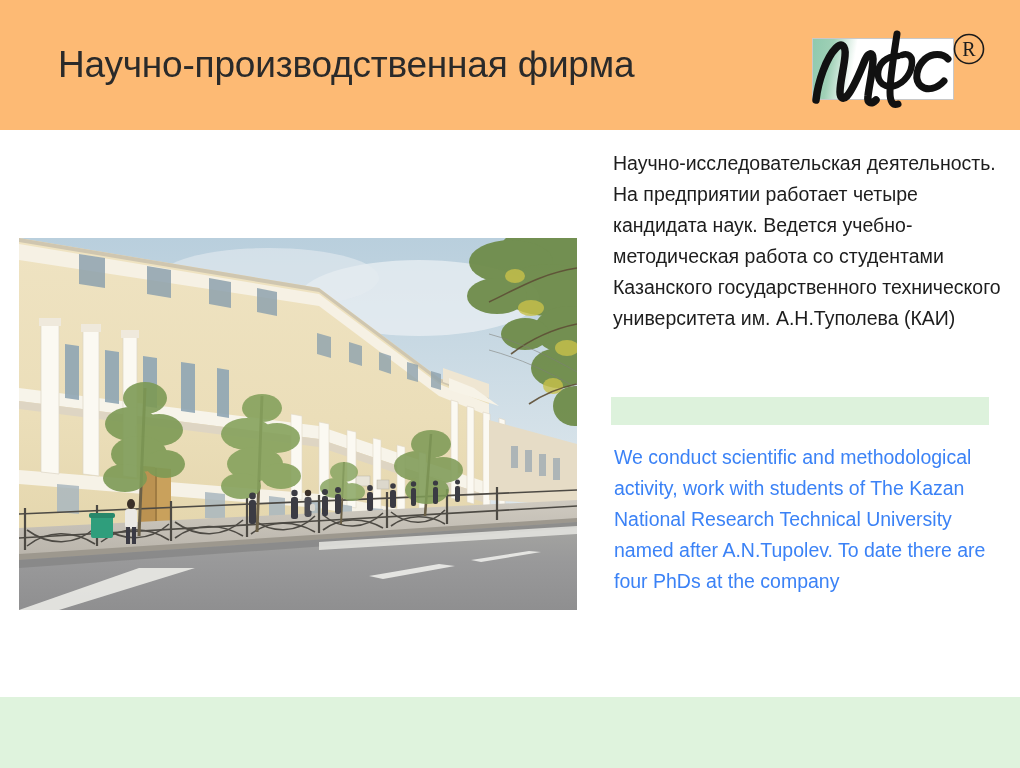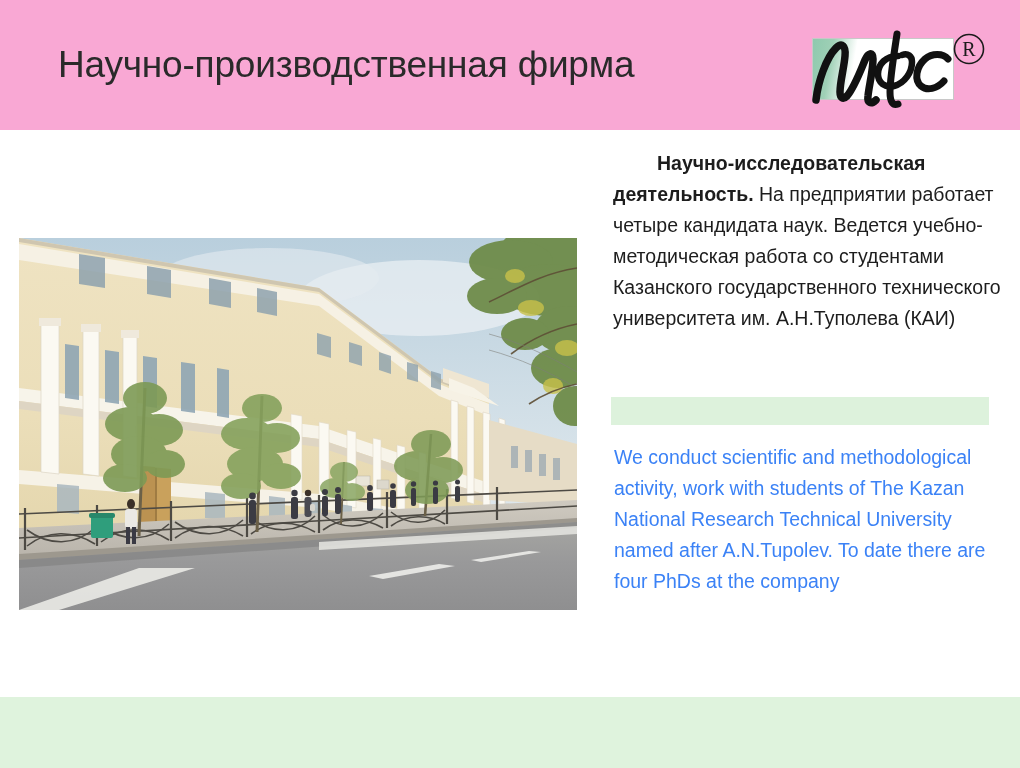--- a/index.html
+++ b/index.html
@@ -14,21 +14,21 @@
     overflow: hidden;
     font-family: "Liberation Sans", sans-serif;
   }
 
   
   .header-band {
     position: absolute;
     left: 0; top: 0;
     width: 1020px;
     height: 130px;
-    background: #f9a8d4;
+    background: #fdba74;
   }
   .header-title {
     position: absolute;
     left: 58px;
     top: 44px;
     font-size: 37px;
     font-weight: 400;
     color: #2a2a2a;
     letter-spacing: -0.2px;
     white-space: nowrap;
@@ -81,21 +81,21 @@
   
   .text-ru {
     position: absolute;
     left: 613px;
     top: 148px;
     width: 392px;
     font-size: 19.5px;
     line-height: 31px;
     color: #1d1d1d;
   }
-  .text-ru b { font-weight: 700; margin-left: 44px; }
+  .text-ru b { font-weight: 400; }
 
   .green-strip {
     position: absolute;
     left: 611px;
     top: 397px;
     width: 378px;
     height: 28px;
     background: #ddf2dc;
   }
 

